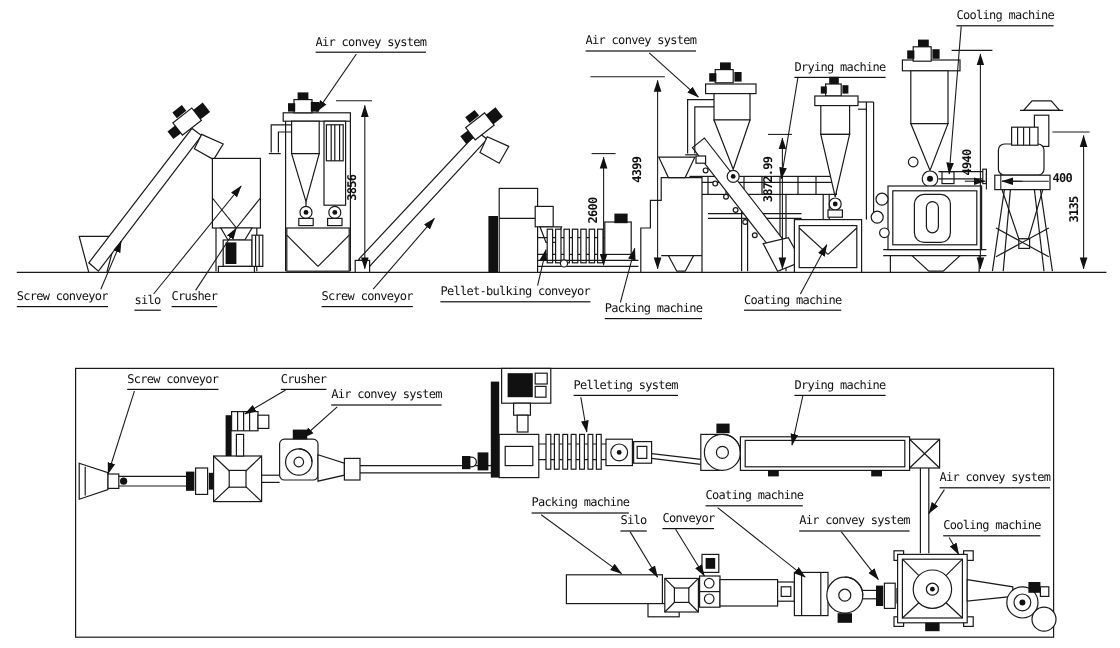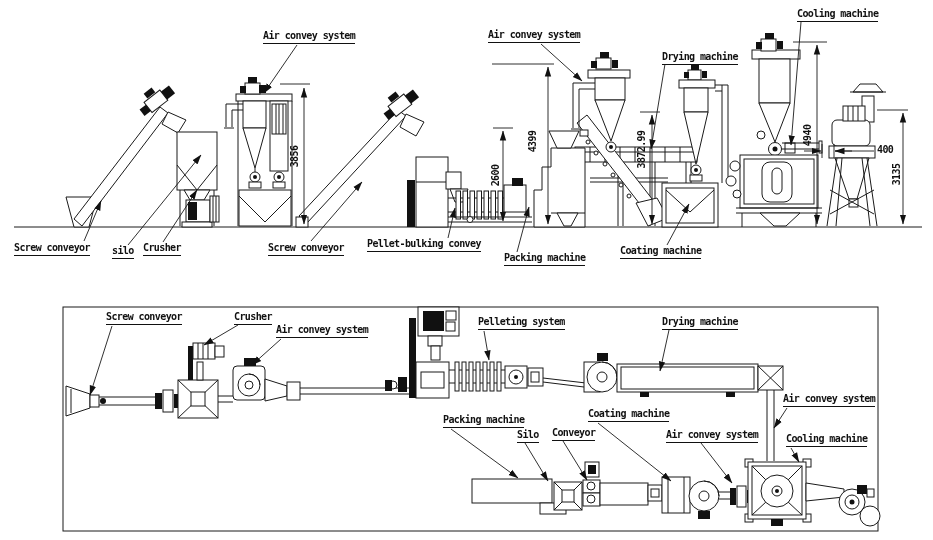--- a/index.html
+++ b/index.html
@@ -4,21 +4,21 @@
 <style>
   html,body{margin:0;padding:0;background:#fff;}
   .stage{position:relative;width:933px;height:540px;background:#fff;overflow:hidden;
          font-family:"DejaVu Sans Mono", monospace;}
   .stage svg{position:absolute;left:0;top:0;}
   .s{stroke:#1a1a1a;fill:none;stroke-width:1;}
   .w{stroke:#1a1a1a;fill:#fff;stroke-width:1;}
   .b{fill:#111;stroke:none;}
   .ld{stroke:#1a1a1a;fill:none;stroke-width:.9;}
   .dimln{stroke:#1a1a1a;fill:none;stroke-width:.9;}
-  .lbl{position:absolute;font-weight:bold;font-size:10px;letter-spacing:-0.6px;color:#111;
+  .lbl{position:absolute;font-weight:normal;font-size:10px;letter-spacing:-0.6px;color:#111;
        line-height:1.15;white-space:nowrap;border-bottom:1px solid #111;padding-bottom:1px;}
   .dim{position:absolute;font-weight:bold;font-size:10px;letter-spacing:-0.6px;color:#111;
        white-space:nowrap;}
   .dim.v{width:44px;text-align:center;transform:rotate(-90deg);}
 </style>
 </head>
 <body>
 
 <div class="stage">
 
@@ -464,21 +464,21 @@
 </svg>
 
 <div class="lbl" style="left:263px;top:30px">Air convey system</div>
 <div class="lbl" style="left:797px;top:8px">Cooling machine</div>
 <div class="lbl" style="left:488px;top:29px">Air convey system</div>
 <div class="lbl" style="left:662px;top:51px">Drying machine</div>
 <div class="lbl" style="left:14px;top:242px">Screw conveyor</div>
 <div class="lbl" style="left:112px;top:245px">silo</div>
 <div class="lbl" style="left:143px;top:242px">Crusher</div>
 <div class="lbl" style="left:268px;top:242px">Screw conveyor</div>
-<div class="lbl" style="left:367px;top:238px">Pellet-bulking convey</div>
+<div class="lbl" style="left:367px;top:238px">Pellet-bulking conveyor</div>
 <div class="lbl" style="left:504px;top:252px">Packing machine</div>
 <div class="lbl" style="left:620px;top:245px">Coating machine</div>
 
 <div class="dim v" style="left:272px;top:151px">3856</div>
 <div class="dim v" style="left:473px;top:170px">2600</div>
 <div class="dim v" style="left:510px;top:136px">4399</div>
 <div class="dim v" style="left:619px;top:144px">3872.99</div>
 <div class="dim v" style="left:785px;top:130px">4940</div>
 <div class="dim" style="left:877px;top:144px">400</div>
 <div class="dim v" style="left:874px;top:169px">3135</div>

